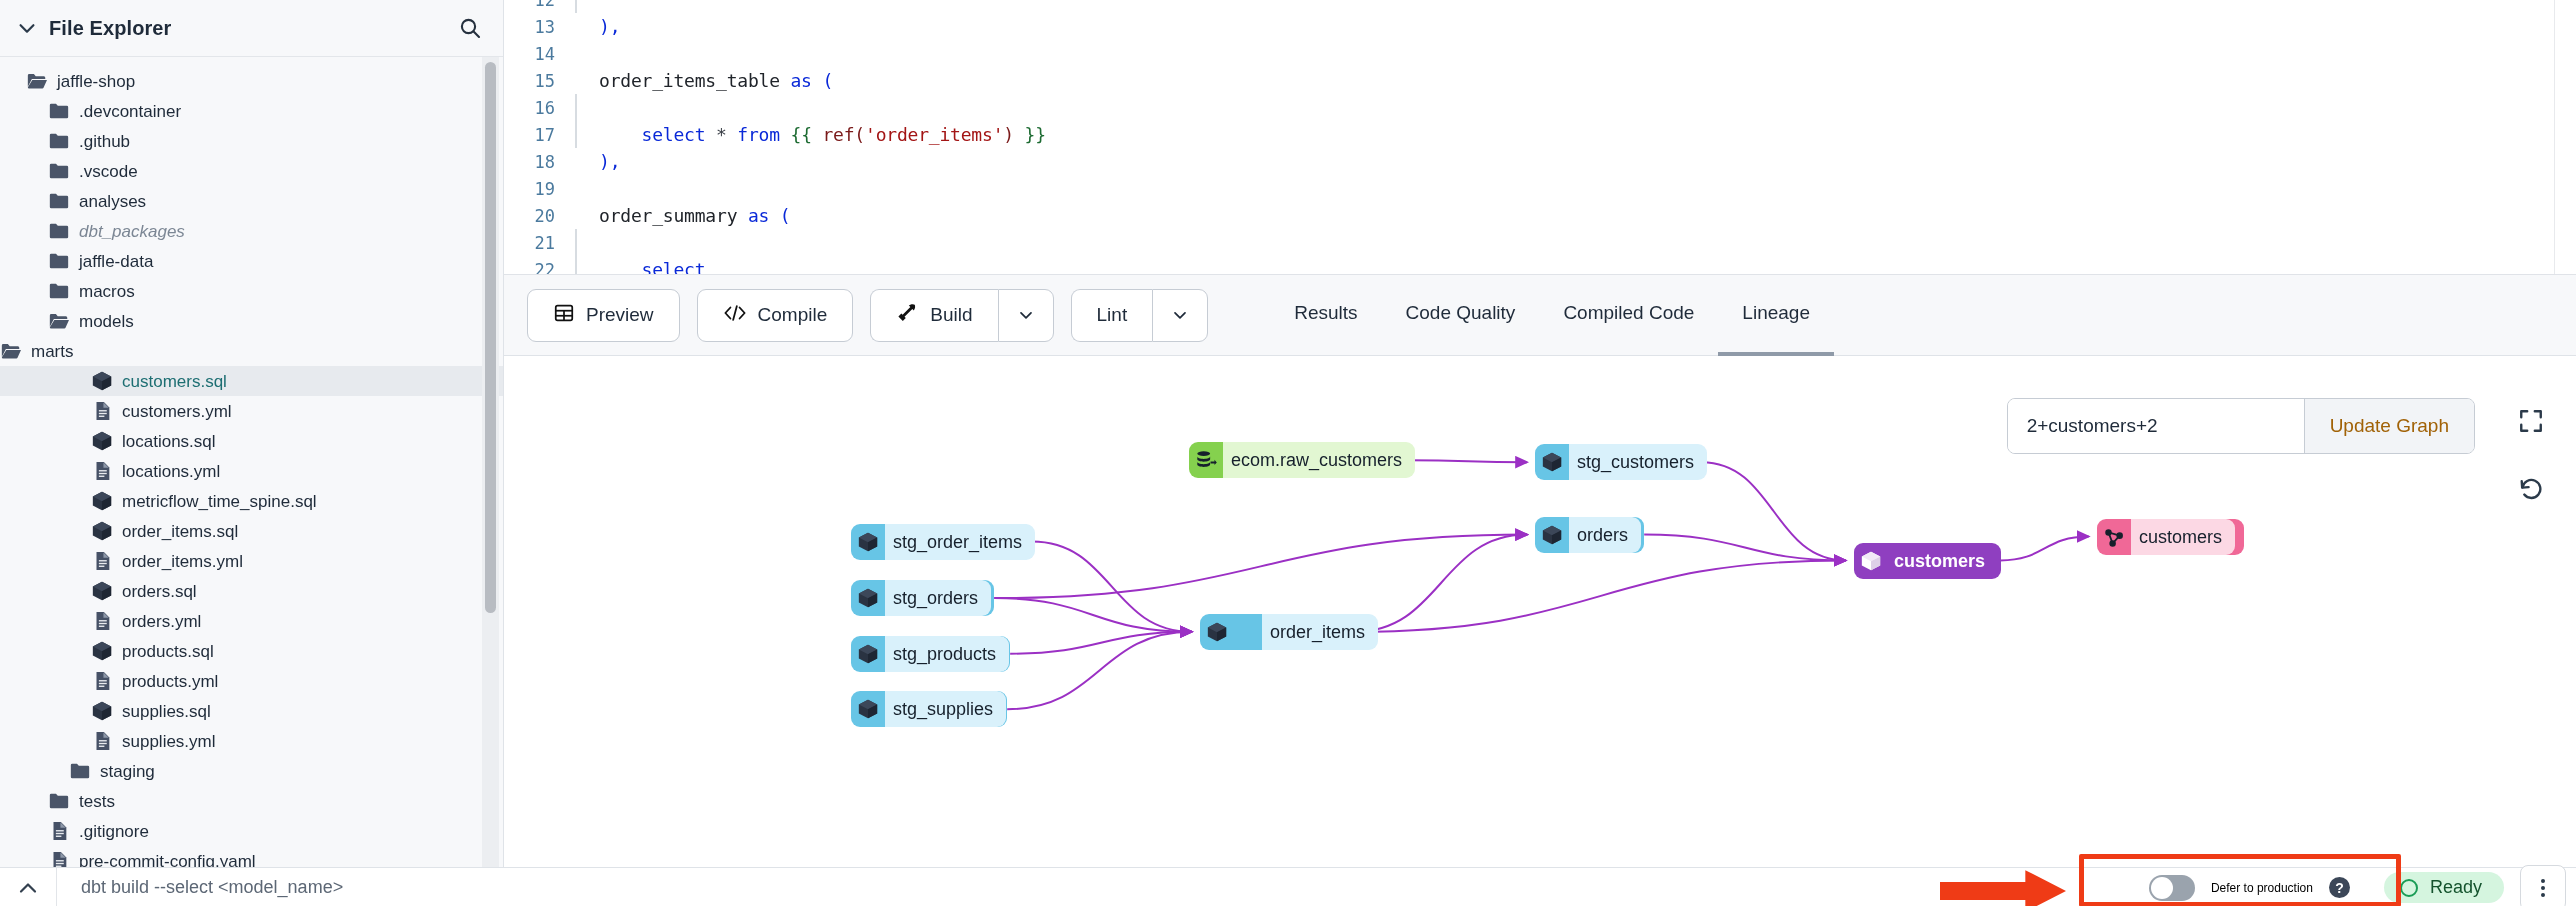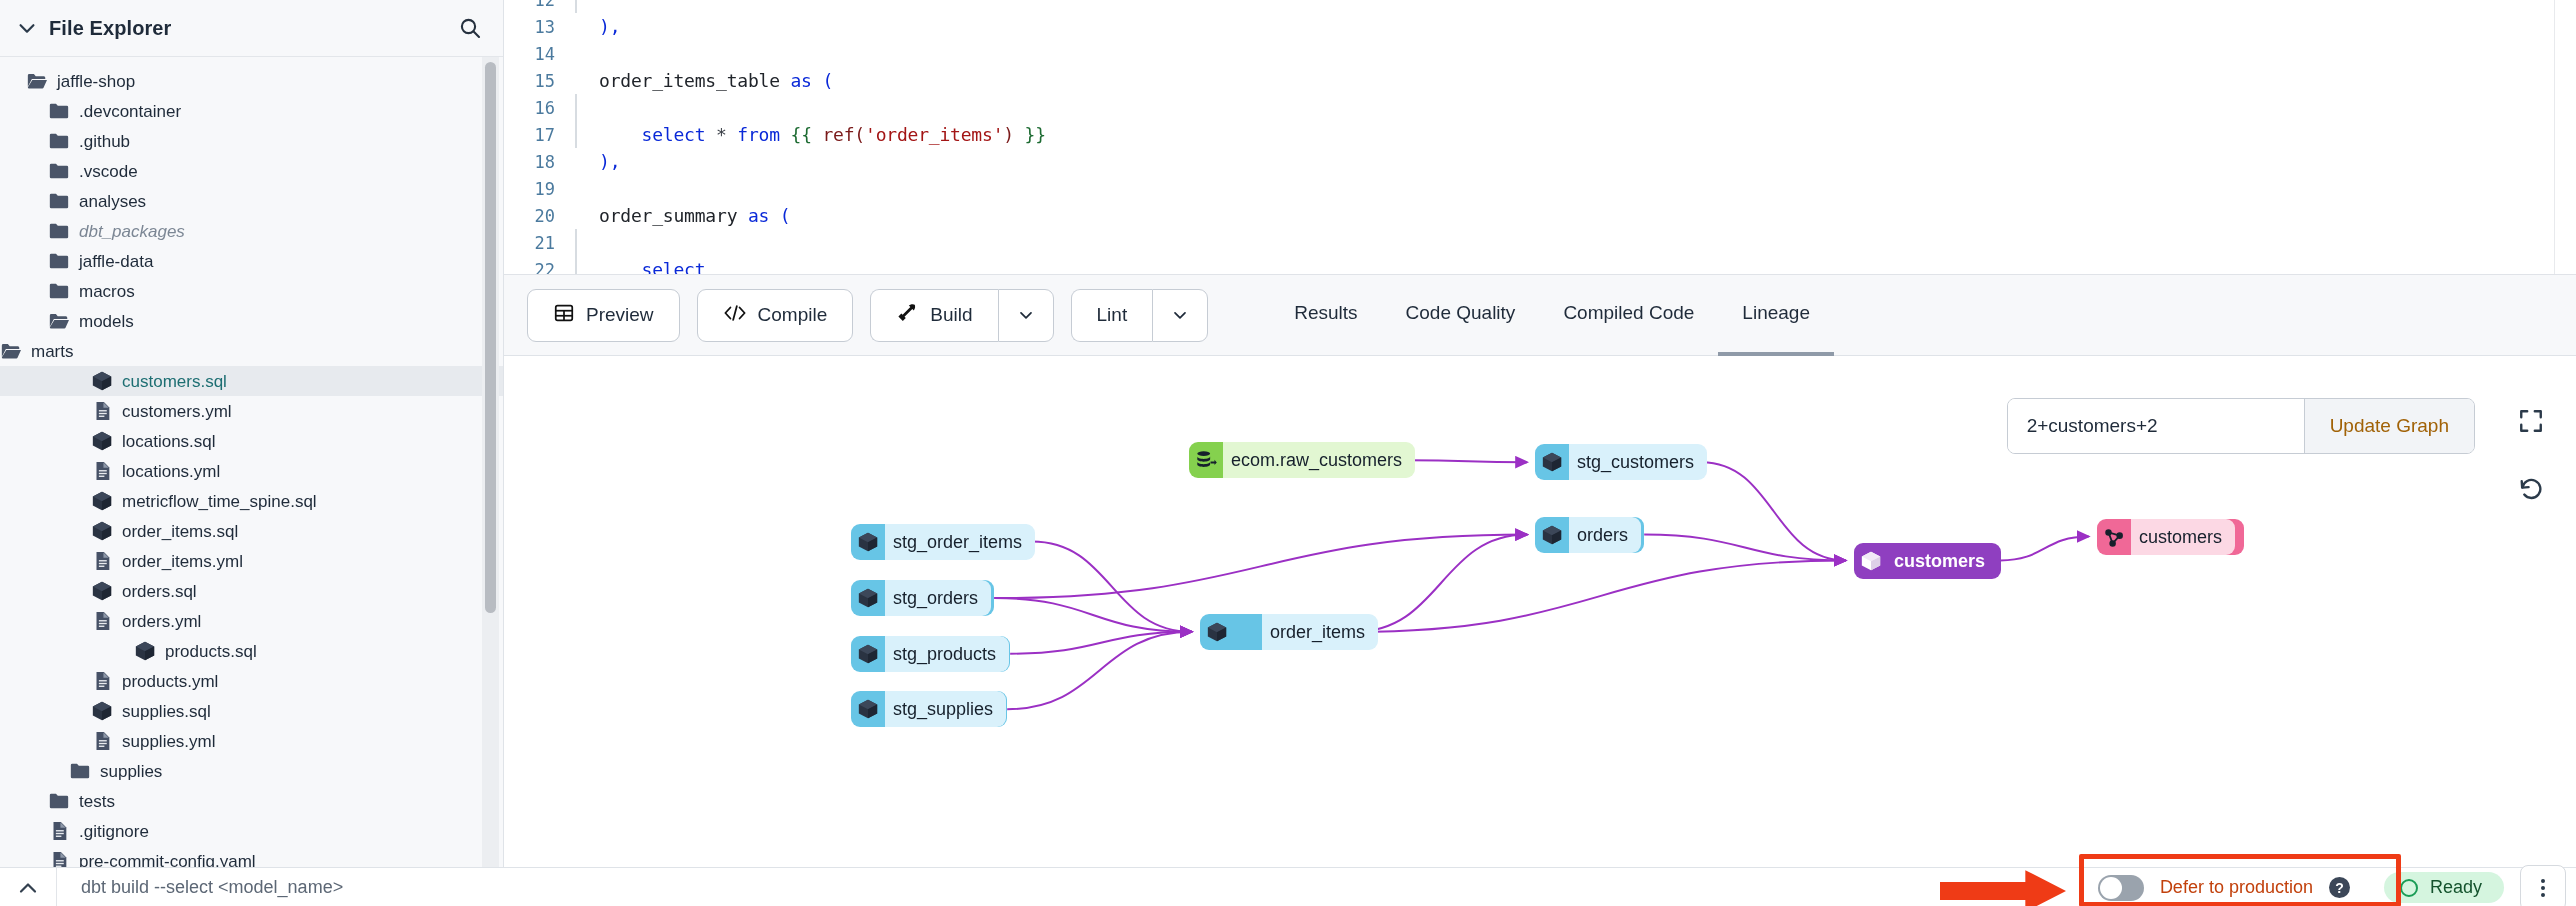--- a/index.html
+++ b/index.html
@@ -173,21 +173,21 @@
     border-left: 1px solid #e2e5e9; height: 100%; display: flex; align-items: center;
     padding: 0 24px; font-size: 18px; color: #5c6775; white-space: nowrap;
   }
   .bb-right { margin-left: auto; display: flex; align-items: center; height: 100%; padding-right: 10px; gap: 0; }
   .defer-wrap { display: flex; align-items: center; gap: 16px; padding: 0 26px 0 18px; height: 40px; }
   .toggle {
     width: 46px; height: 26px; border-radius: 14px; background: #9aa3ad;
     position: relative; cursor: pointer; flex: none;
   }
   .toggle .knob { position:absolute; left: 2px; top: 2px; width: 22px; height: 22px; border-radius: 50%; background: #fff; }
-  .defer-label { font-size: 18px; color: #c2410c; white-space: nowrap; }
+  .defer-label { font-size: 12px; color: #000000; white-space: nowrap; }
   .help-dot {
     width: 21px; height: 21px; border-radius: 50%; background: #3c4758; color: #fff;
     font-size: 14px; font-weight: bold; display: flex; align-items: center; justify-content: center;
     cursor: pointer; flex:none;
   }
   .ready-pill {
     display: flex; align-items: center; gap: 12px; background: #d5f5df;
     border-radius: 16px; padding: 5px 22px 5px 16px; margin-left: 8px;
   }
   .ready-ring { width: 18px; height: 18px; border: 2px solid #1a9c55; border-radius: 50%; }
@@ -411,21 +411,21 @@
                 <path d="M13.6 2.6v5.8h5.8z" fill="#8d97a8"></path>
                 <g fill="#e8ebef">
                   <rect x="8.6" y="11" width="8.6" height="1.5"></rect>
                   <rect x="8.6" y="14" width="8.6" height="1.5"></rect>
                   <rect x="8.6" y="17" width="6" height="1.5"></rect>
                 </g>
               </svg>
             </span>
             <span class="lbl">orders.yml</span>
           </div>
-          <div class="tree-row" style="padding-left: 91px; margin-left: 43px;">
+          <div class="tree-row" style="padding-left: 91px;">
             <span class="ico">
               <svg width="22" height="22" viewBox="0 0 24 24">
                 <path d="M12 1.8 22 7v10l-10 5.2L2 17V7z" fill="#2a3342"></path>
                 <path d="M12 1.8 22 7l-10 5.2L2 7z" fill="#3c4759"></path>
                 <path d="M12 12.2 22 7v10l-10 5.2z" fill="#1e2633"></path>
               </svg>
             </span>
             <span class="lbl">products.sql</span>
           </div>
           <div class="tree-row" style="padding-left: 91px;">
@@ -465,21 +465,21 @@
               </svg>
             </span>
             <span class="lbl">supplies.yml</span>
           </div>
           <div class="tree-row" style="padding-left: 69px;">
             <span class="ico">
               <svg width="22" height="22" viewBox="0 0 24 24" fill="#4a5568">
                 <path d="M2 5.5A1.5 1.5 0 0 1 3.5 4h5.2l2 2.4h9.8A1.5 1.5 0 0 1 22 7.9v10.6A1.5 1.5 0 0 1 20.5 20h-17A1.5 1.5 0 0 1 2 18.5z"></path>
               </svg>
             </span>
-            <span class="lbl">supplies</span>
+            <span class="lbl">staging</span>
           </div>
           <div class="tree-row" style="padding-left: 48px;">
             <span class="ico">
               <svg width="22" height="22" viewBox="0 0 24 24" fill="#4a5568">
                 <path d="M2 5.5A1.5 1.5 0 0 1 3.5 4h5.2l2 2.4h9.8A1.5 1.5 0 0 1 22 7.9v10.6A1.5 1.5 0 0 1 20.5 20h-17A1.5 1.5 0 0 1 2 18.5z"></path>
               </svg>
             </span>
             <span class="lbl">tests</span>
           </div>
           <div class="tree-row" style="padding-left: 48px;">

